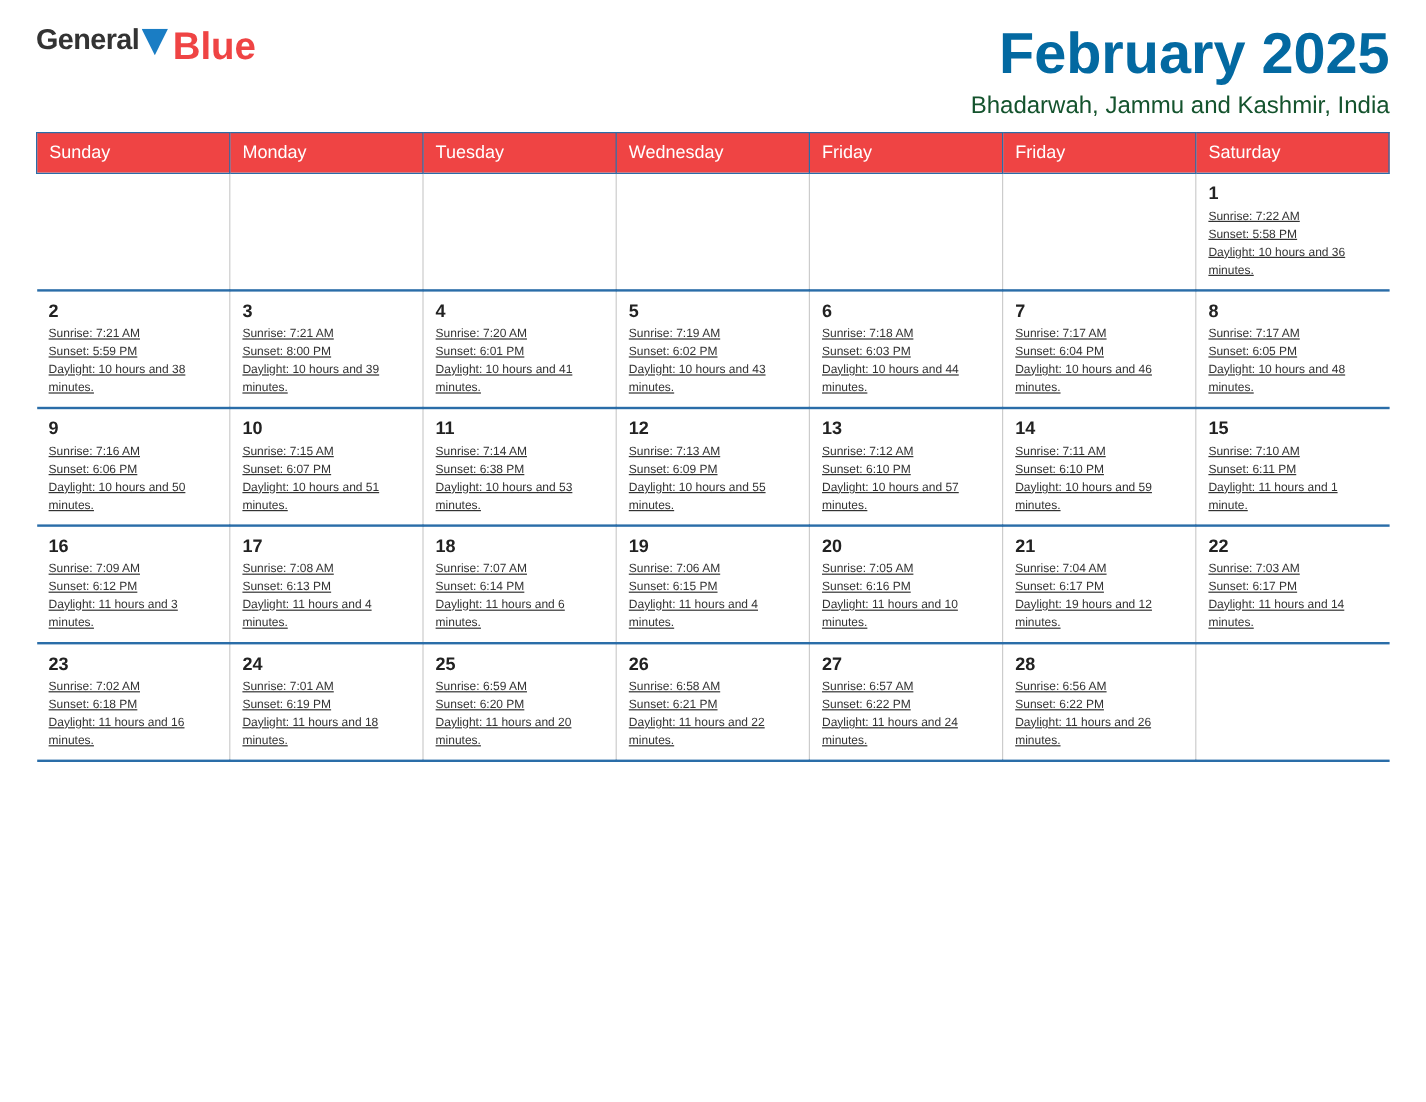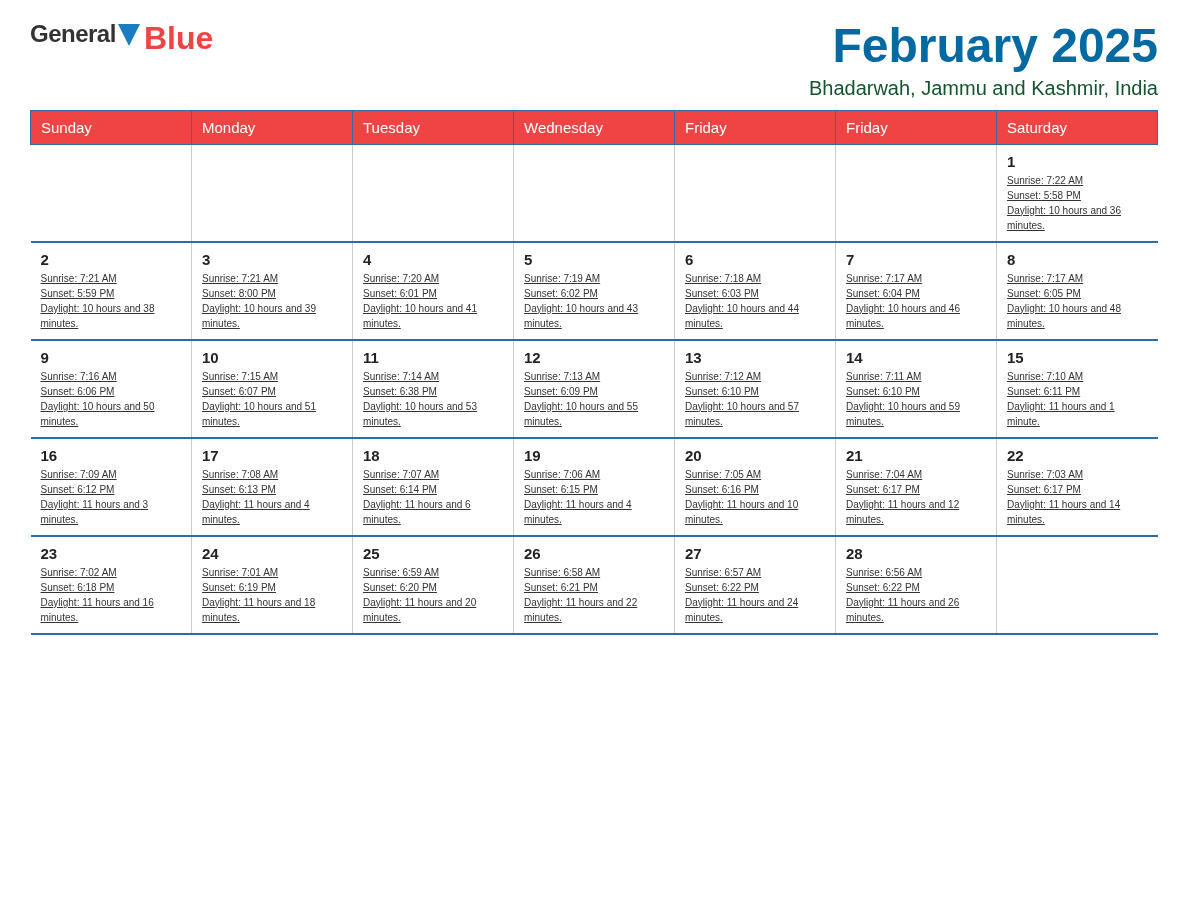--- a/index.html
+++ b/index.html
@@ -210,21 +210,21 @@
         <td>
           <div class="day-number">19</div>
           <div class="day-info"><span>Sunrise: 7:06 AM</span><br><span>Sunset: 6:15 PM</span><br><span>Daylight: 11 hours and 4 minutes.</span></div>
         </td>
         <td>
           <div class="day-number">20</div>
           <div class="day-info"><span>Sunrise: 7:05 AM</span><br><span>Sunset: 6:16 PM</span><br><span>Daylight: 11 hours and 10 minutes.</span></div>
         </td>
         <td>
           <div class="day-number">21</div>
-          <div class="day-info"><span>Sunrise: 7:04 AM</span><br><span>Sunset: 6:17 PM</span><br><span>Daylight: 11 hours and 12 minutes.</span></div>
+          <div class="day-info"><span>Sunrise: 7:04 AM</span><br><span>Sunset: 6:17 PM</span><br><span>Daylight: 19 hours and 12 minutes.</span></div>
         </td>
         <td>
           <div class="day-number">22</div>
           <div class="day-info"><span>Sunrise: 7:03 AM</span><br><span>Sunset: 6:17 PM</span><br><span>Daylight: 11 hours and 14 minutes.</span></div>
         </td>
       </tr>
       <tr>
         <td>
           <div class="day-number">23</div>
           <div class="day-info"><span>Sunrise: 7:02 AM</span><br><span>Sunset: 6:18 PM</span><br><span>Daylight: 11 hours and 16 minutes.</span></div>

